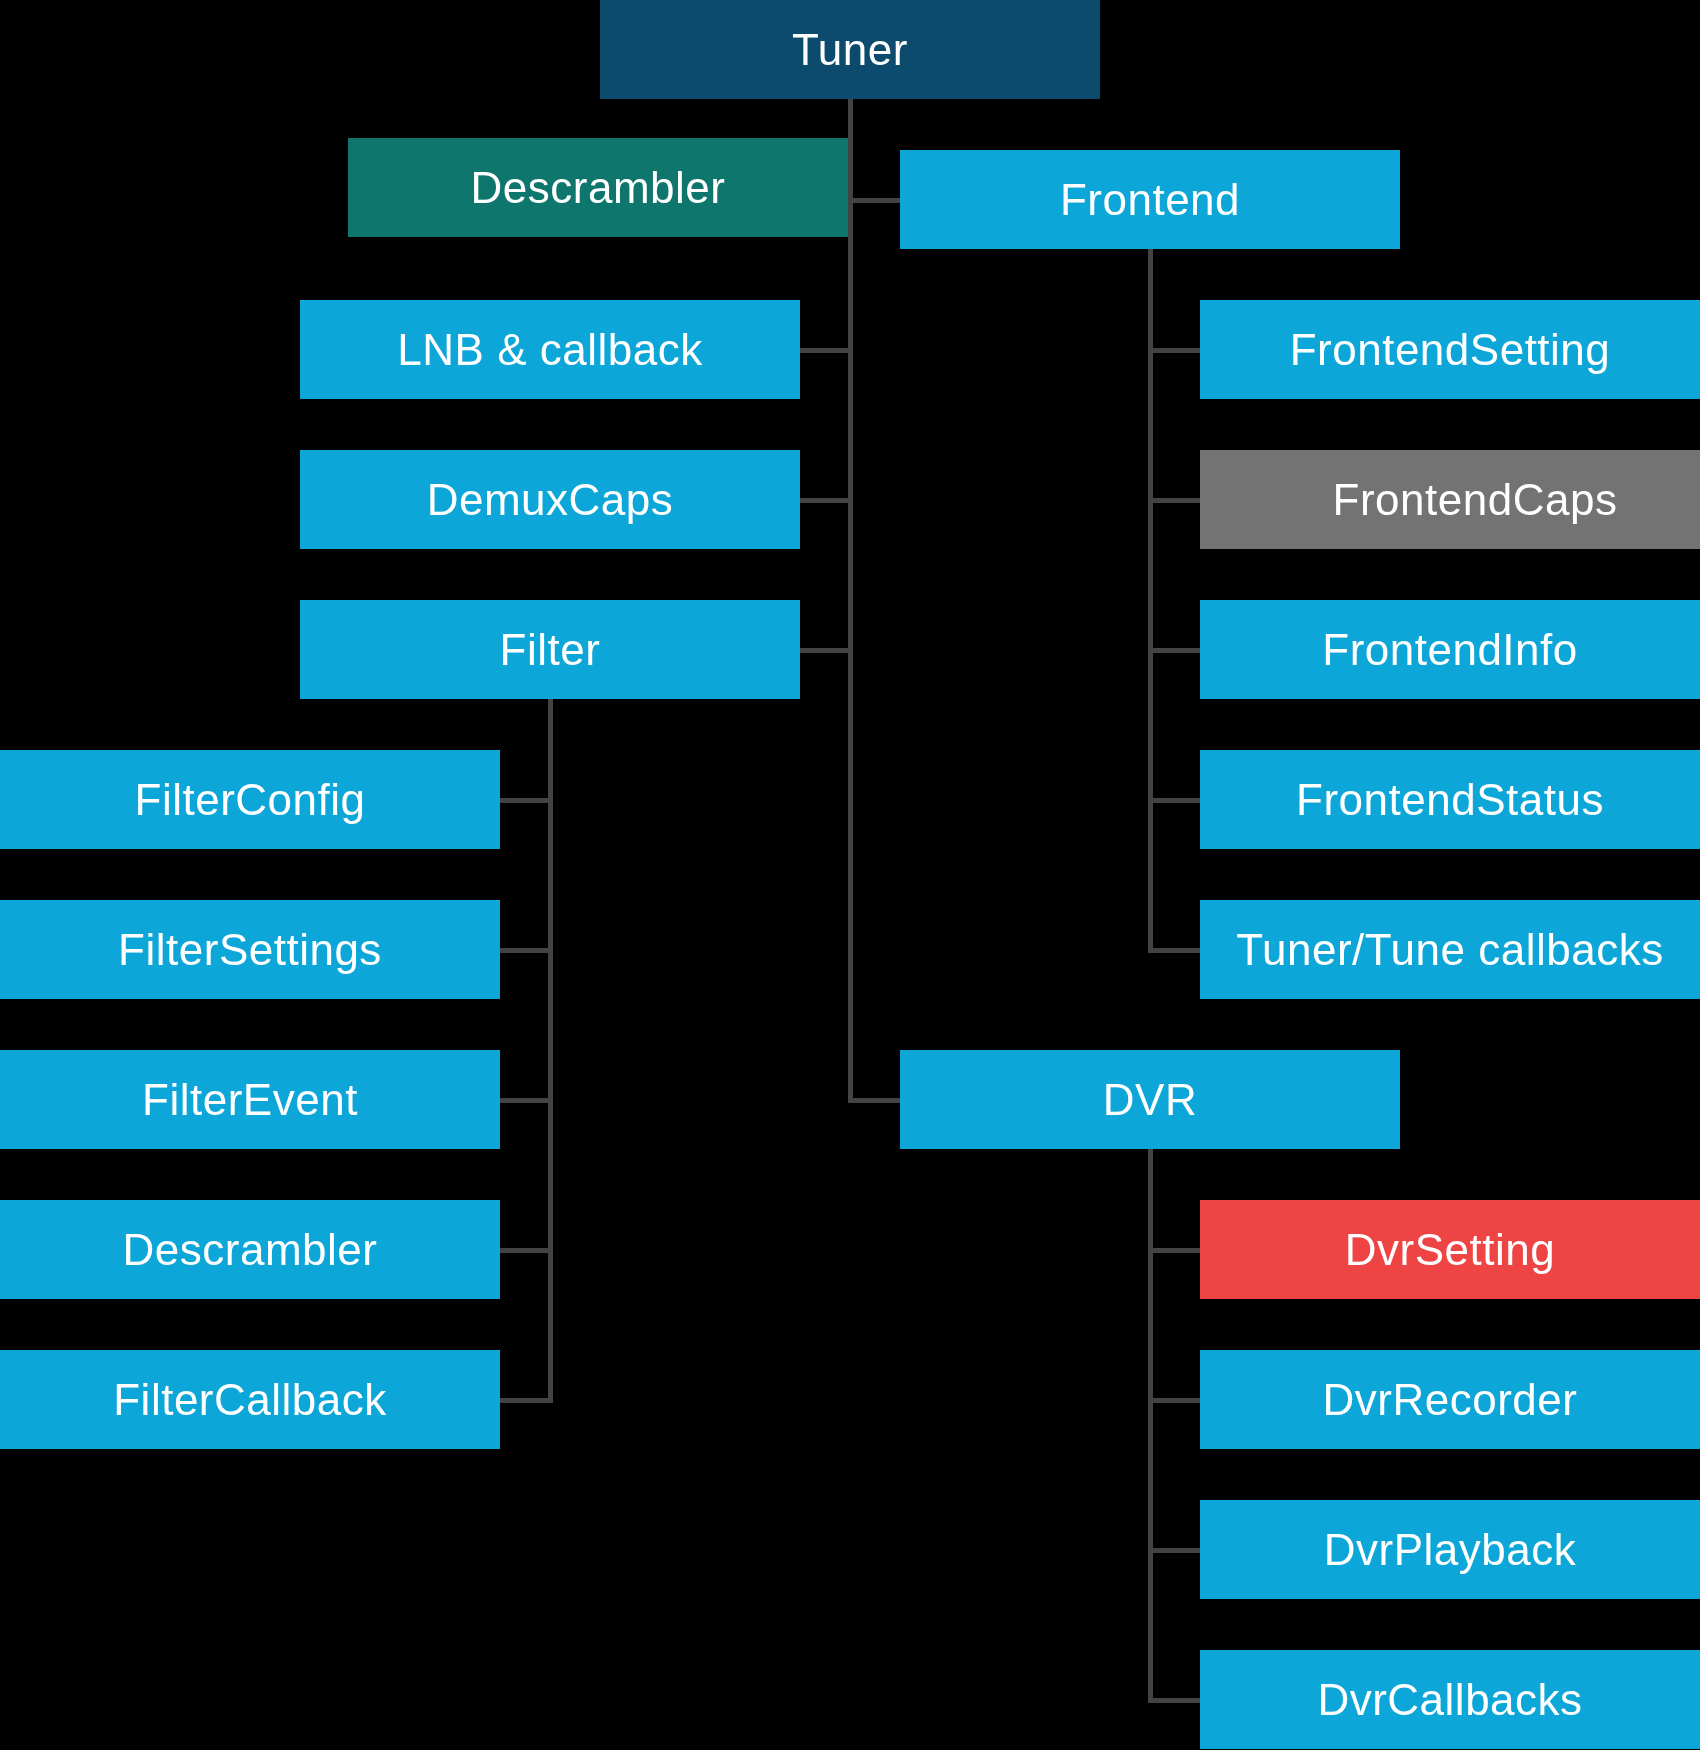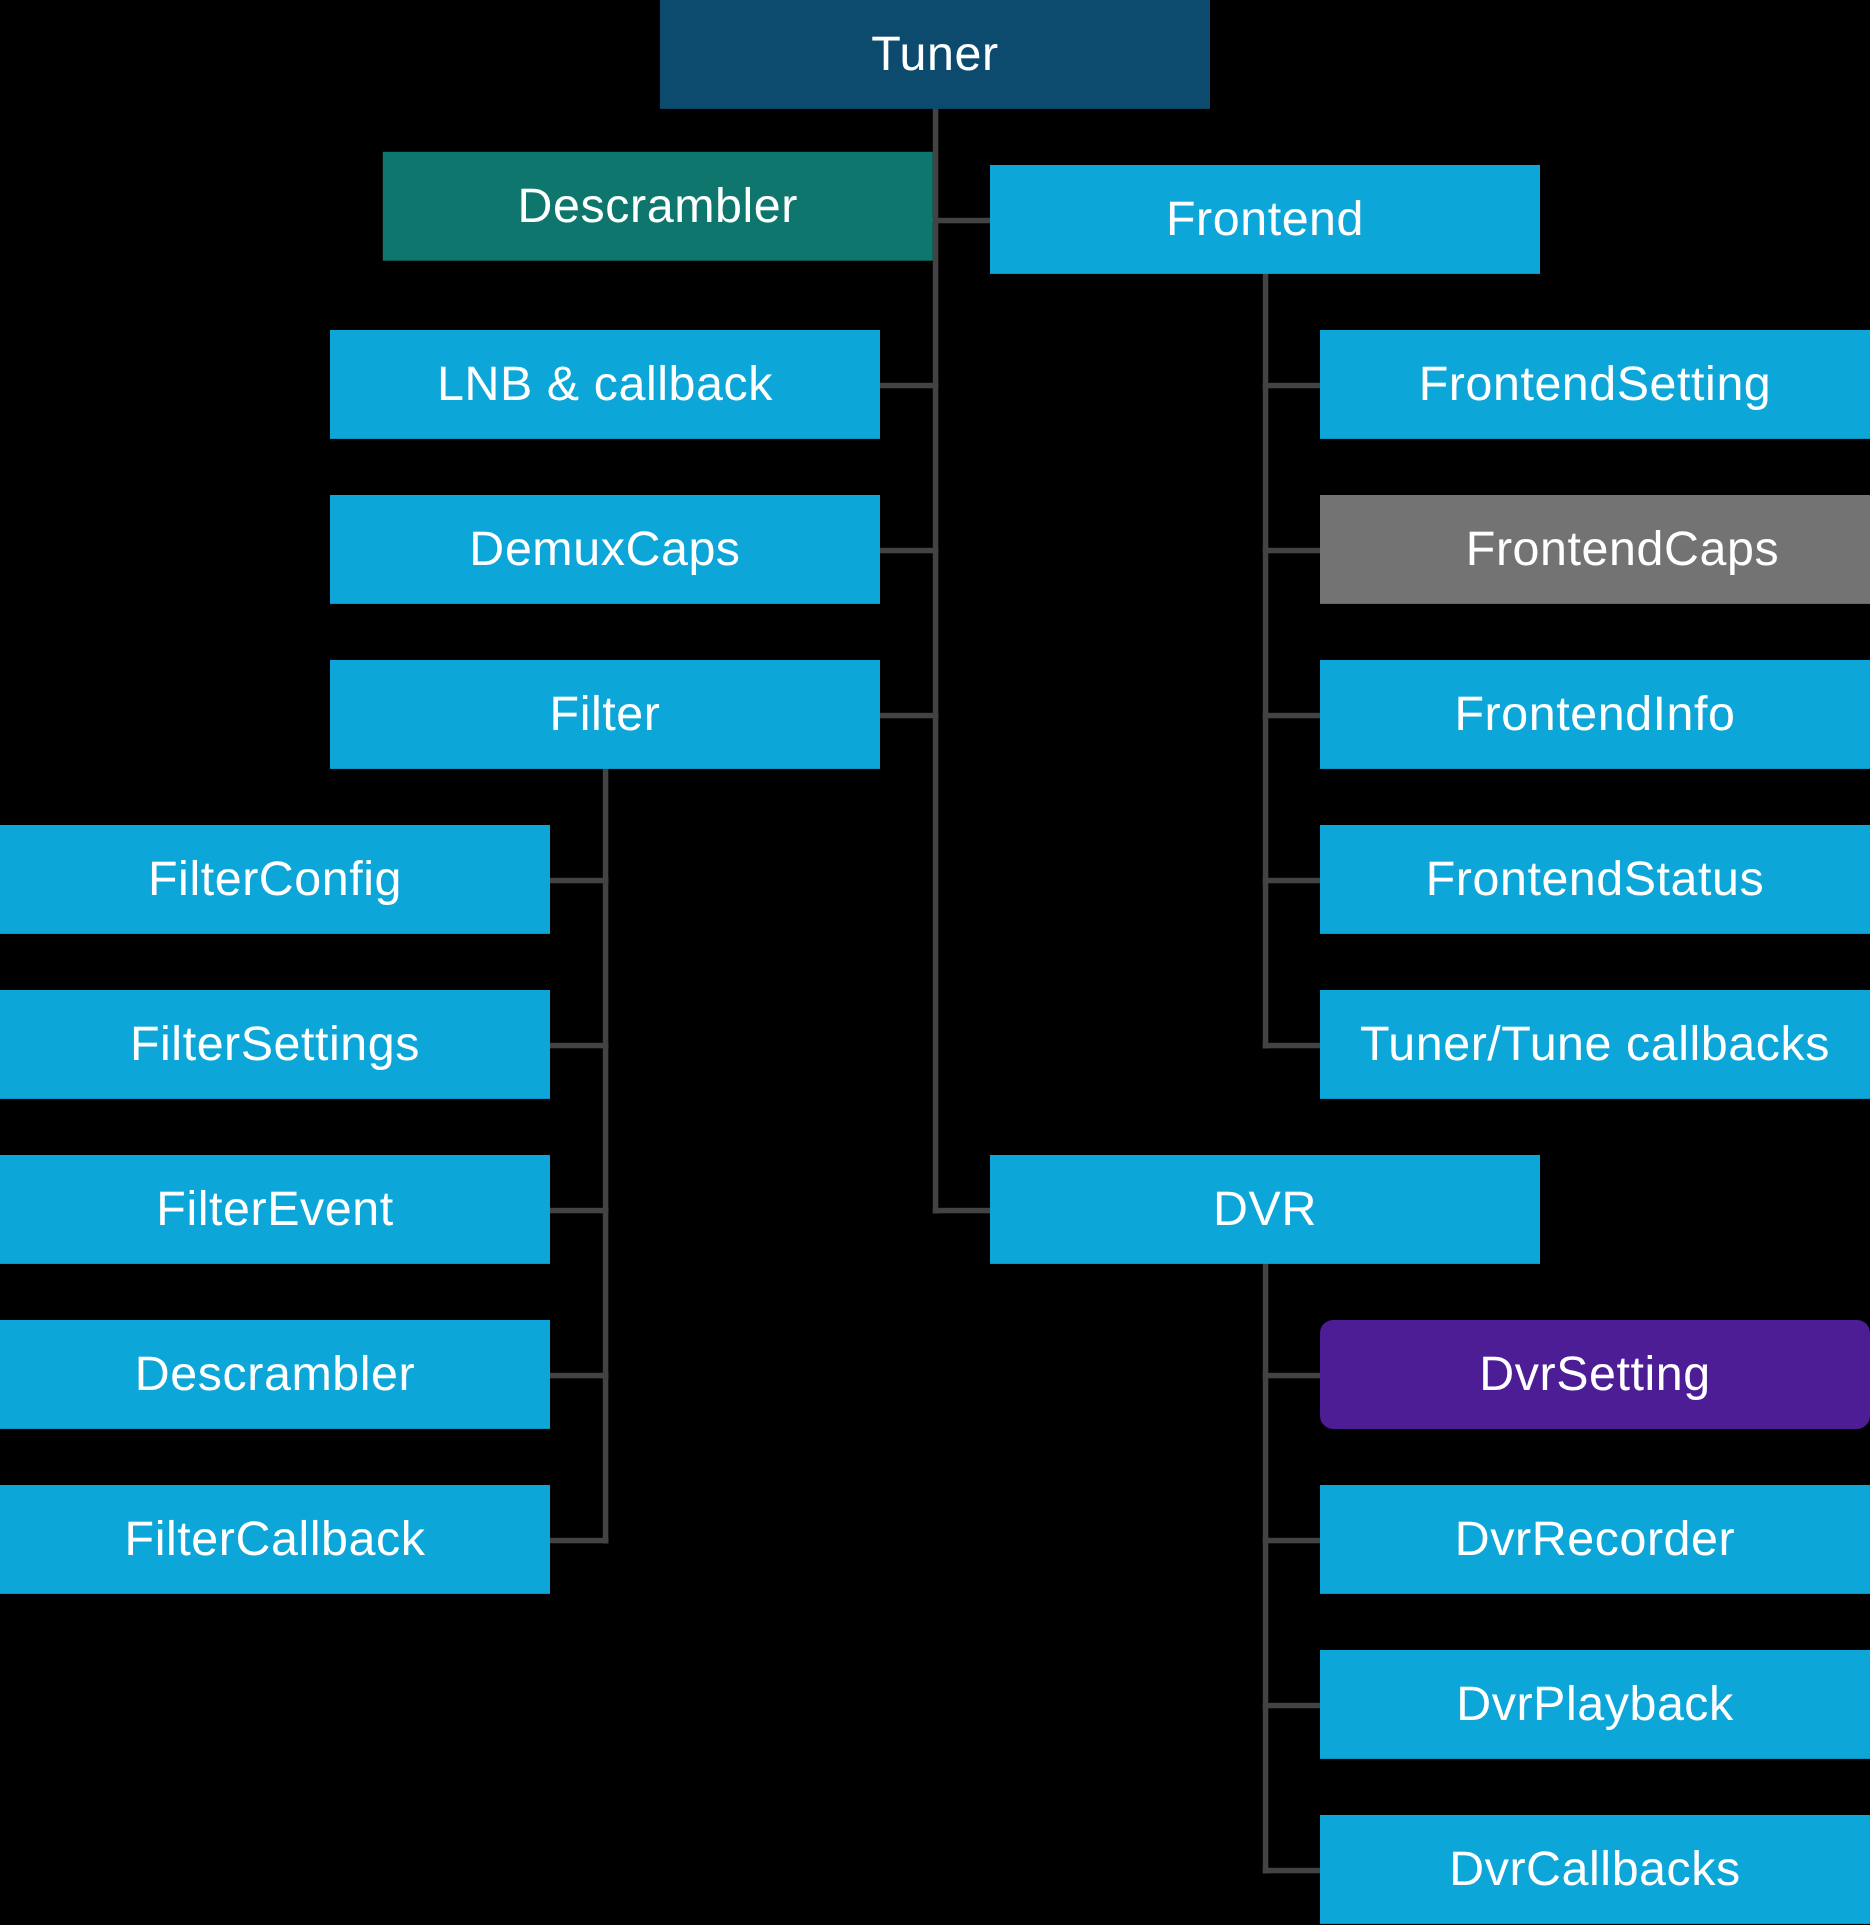--- a/index.html
+++ b/index.html
@@ -107,21 +107,21 @@
     </div>
     <div class="node" style="left: 1200px; top: 750px; background: rgb(13, 166, 216); color: rgb(255, 255, 255);">
       <span>FrontendStatus</span>
     </div>
     <div class="node" style="left: 1200px; top: 900px; background: rgb(13, 166, 216); color: rgb(255, 255, 255);">
       <span>Tuner/Tune callbacks</span>
     </div>
     <div class="node" style="left: 900px; top: 1050px; background: rgb(13, 166, 216); color: rgb(255, 255, 255);">
       <span>DVR</span>
     </div>
-    <div class="node" style="left: 1200px; top: 1200px; background: #4c1d95; color: rgb(255, 255, 255); border-radius: 12px;">
+    <div class="node" style="left: 1200px; top: 1200px; background: #ef4444; color: rgb(255, 255, 255);">
       <span>DvrSetting</span>
     </div>
     <div class="node" style="left: 1200px; top: 1350px; background: rgb(13, 166, 216); color: rgb(255, 255, 255);">
       <span>DvrRecorder</span>
     </div>
     <div class="node" style="left: 1200px; top: 1650px; background: rgb(13, 166, 216); color: rgb(255, 255, 255);">
       <span>DvrCallbacks</span>
     </div>
     <div class="node" style="left: 1200px; top: 1500px; background: rgb(13, 166, 216); color: rgb(255, 255, 255);">
       <span>DvrPlayback</span>

